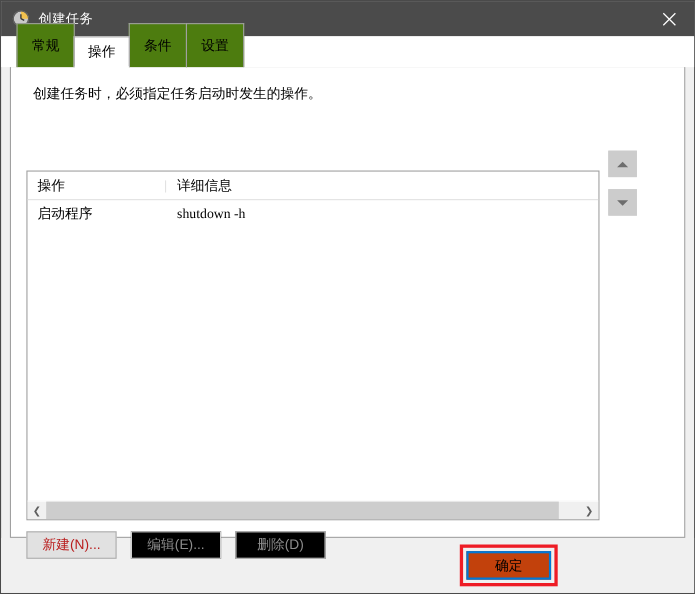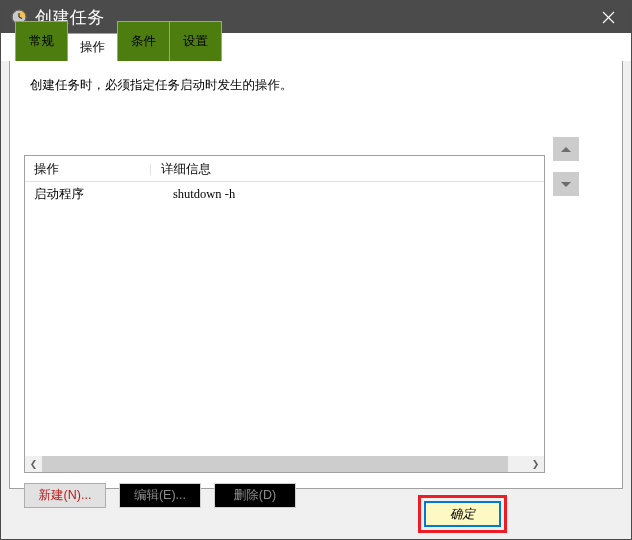--- a/index.html
+++ b/index.html
@@ -27,21 +27,21 @@
     flex: 0 0 32px;
     position: relative;
   }
   .title-icon {
     width: 16px; height: 16px;
     margin-left: 10px; margin-right: 8px;
     position: relative; flex: 0 0 16px;
   }
   .title-text {
     color: #ffffff;
-    font-size: 17px;
+    font-size: 12px;
     letter-spacing: .4px;
   }
   .close-btn {
     position: absolute; right: 0; top: 0;
     width: 46px; height: 32px;
     display: flex; align-items: center; justify-content: center;
     color: #ffffff;
   }
   .close-btn svg { display: block; }
 
@@ -127,21 +127,20 @@
     content:""; position:absolute; right:0; top:3px; bottom:3px;
     width:1px; background:#e2e2e2;
   }
   .col-detail   { padding-left: 10px; font-family: Liberation Serif, serif; }
   .list-row {
     display: flex;
     height: 24px;
     align-items: center;
     font-size: 12.5px;
     color: #000000;
-    gap: 12px;
   }
   .list-row .col-action::after { background: transparent; }
 
   
   .hscroll {
     position: absolute;
     left: 0; right: 0; bottom: 0;
     height: 17px;
     background: #f0f0f0;
     border-top: 1px solid #ffffff;
@@ -215,25 +214,25 @@
   .ok-wrap {
     position: absolute;
     right: 124px; top: 6px;
     width: 89px; height: 38px;
     border: 3px solid #ee1c25;
   }
   .ok-btn {
     position: absolute;
     left: 3px; top: 3px;
     width: 77px; height: 26px;
-    background: #fef9c3;
+    background: #c2410c;
     border: 2px solid #0078d7;
     font-size: 12.5px;
     color: #000;
-    display: flex; align-items: center; justify-content: center; font-style: italic;
+    display: flex; align-items: center; justify-content: center;
   }
   .cancel-btn {
     position: absolute;
     right: 13px; top: 11px;
     width: 88px; height: 27px;
     background: #e1e1e1;
     border: 1px solid #adadad;
     font-size: 12.5px;
     color: #000;
     display: flex; align-items: center; justify-content: center;

